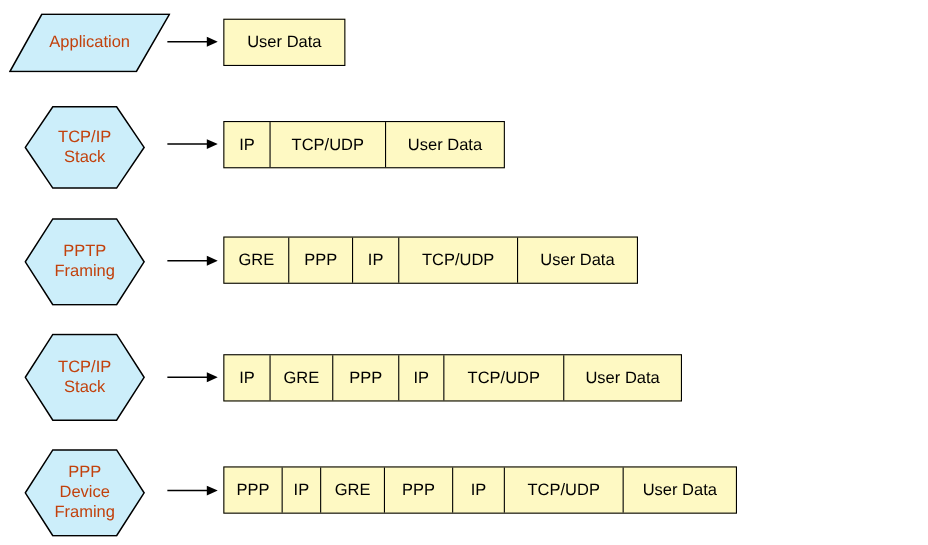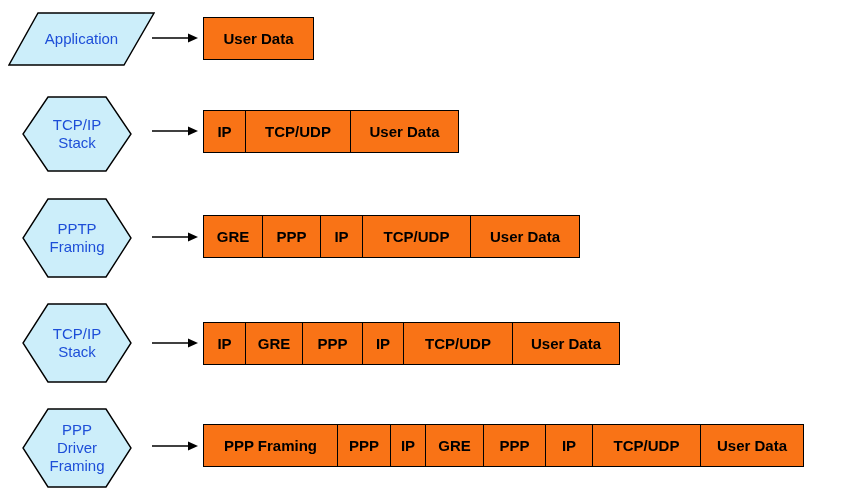--- a/index.html
+++ b/index.html
@@ -36,41 +36,40 @@
     display: block;
   }
   .shape-label {
     position: absolute;
     display: flex;
     flex-direction: column;
     align-items: center;
     justify-content: center;
     text-align: center;
     font-size: 15px;
-    color: #1d4ed8;
+    color: #c2410c;
     line-height: 1.22;
     pointer-events: none;
     white-space: nowrap;
   }
   .shape-label span {
     display: block;
   }
   
   .arrow {
     position: absolute;
   }
   
   .packet {
     position: absolute;
     display: flex;
     box-sizing: border-box;
     border: 1px solid #000000;
-    background: #f97316;
+    background: #fef9c3;
     height: 43px;
-    font-weight: bold;
   }
   .packet-cell {
     box-sizing: border-box;
     display: flex;
     align-items: center;
     justify-content: center;
     font-size: 15px;
     color: #000000;
     border-right: 1px solid #000000;
     white-space: nowrap;
@@ -167,29 +166,28 @@
       </div>
     </div>
     <div class="row" style="top: 0px;">
       <div class="shape-wrap" style="left: 22px; top: 408px; width: 110px; height: 80px;">
         <svg width="110" height="80" viewBox="0 0 110 80" class="shape-svg">
           <polygon points="26,1 84,1 109,40 84,79 26,79 1,40" fill="#cceefa" stroke="#000000" stroke-width="1.4" stroke-linejoin="miter"></polygon>
         </svg>
       </div>
       <div class="shape-label" style="left: 40px; top: 408px; width: 74px; height: 80px;">
         <span>PPP</span>
-        <span>Driver</span>
+        <span>Device</span>
         <span>Framing</span>
       </div>
       <div class="arrow" style="left: 152px; top: 439px; width: 46px; height: 14px;"><svg width="46" height="14" viewBox="0 0 46 14">
           <line x1="0" y1="7" x2="37" y2="7" stroke="#000000" stroke-width="1.4"></line>
           <polygon points="36,2.5 46,7 36,11.5" fill="#000000"></polygon>
         </svg></div>
       <div class="packet" style="left: 203px; top: 424px; height: 43px;">
-        <div class="packet-cell" style="width: 134px;">PPP Framing</div>
         <div class="packet-cell" style="width: 53px;">PPP</div>
         <div class="packet-cell" style="width: 35px;">IP</div>
         <div class="packet-cell" style="width: 58px;">GRE</div>
         <div class="packet-cell" style="width: 62px;">PPP</div>
         <div class="packet-cell" style="width: 47px;">IP</div>
         <div class="packet-cell" style="width: 108px;">TCP/UDP</div>
         <div class="packet-cell" style="width: 102px;">User Data</div>
       </div>
     </div>
   </div>

